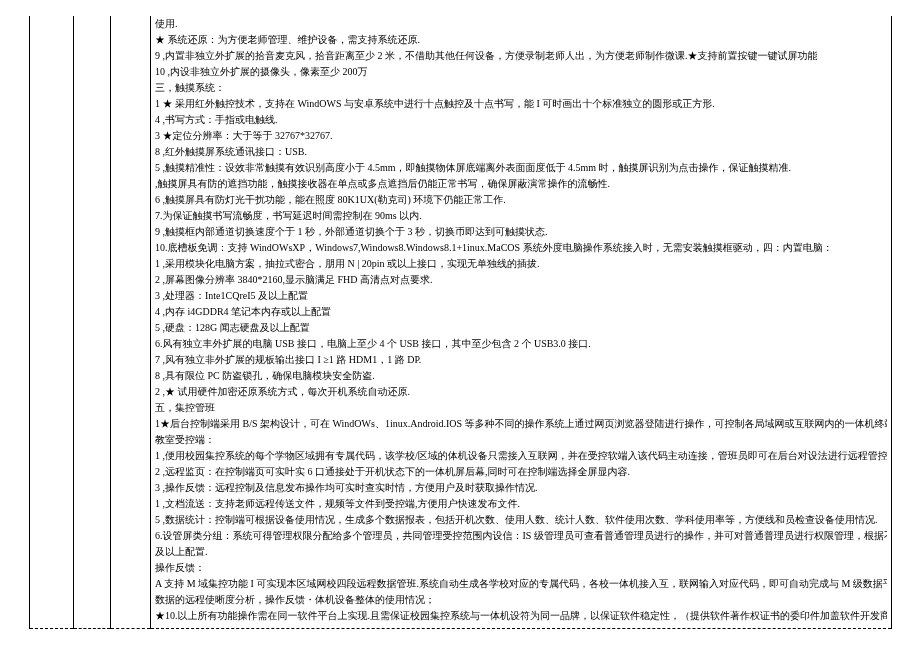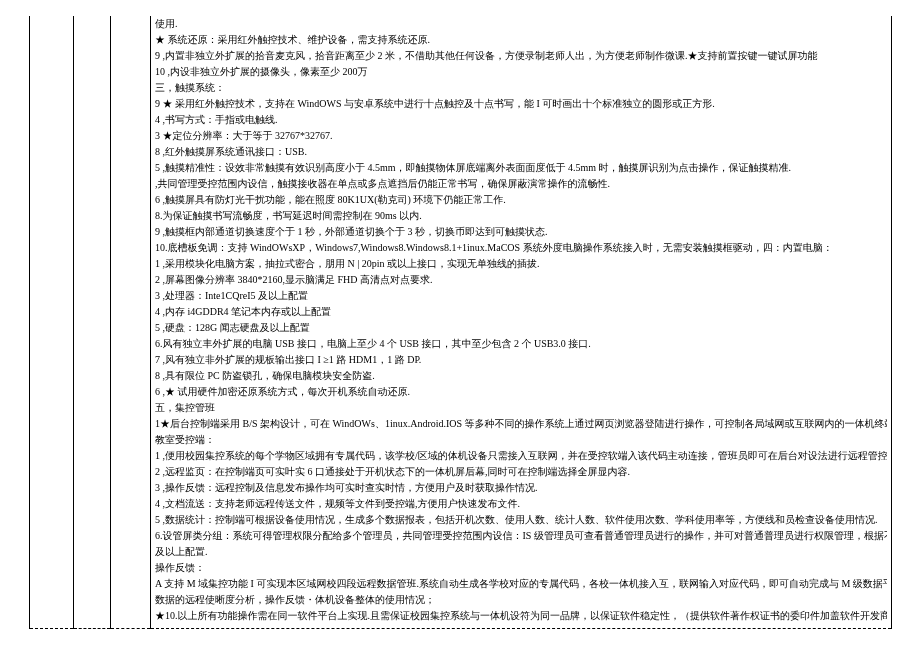--- a/index.html
+++ b/index.html
@@ -58,51 +58,51 @@
 
 <div class="outer">
   <table class="doc-table">
     <tbody>
         <tr>
       <td class="col1"></td>
       <td class="col2"></td>
       <td class="col3"></td>
       <td class="content-cell">
         <p>使用.</p>
-        <p class="indent2">★ 系统还原：采用红外触控技术、维护设备，需支持系统还原.</p>
+        <p class="indent2">★ 系统还原：为方便老师管理、维护设备，需支持系统还原.</p>
         <p>9         ,内置非独立外扩展的拾音麦克风，拾音距离至少 2 米，不借助其他任何设备，方便录制老师人出，为方便老师制作微课.★支持前置按键一键试屏功能</p>
         <p>10         ,内设非独立外扩展的摄像头，像素至少 200万</p>
         <p>三，触摸系统：</p>
-        <p>9          ★ 采用红外触控技术，支持在 WindOWS 与安卓系统中进行十点触控及十点书写，能 I 可时画出十个标准独立的圆形或正方形.</p>
+        <p>1          ★ 采用红外触控技术，支持在 WindOWS 与安卓系统中进行十点触控及十点书写，能 I 可时画出十个标准独立的圆形或正方形.</p>
         <p>4          ,书写方式：手指或电触线.</p>
         <p>3          ★定位分辨率：大于等于 32767*32767.</p>
         <p>8          ,红外触摸屏系统通讯接口：USB.</p>
         <p>5          ,触摸精准性：设效非常触摸有效识别高度小于 4.5mm，即触摸物体屏底端离外表面面度低于 4.5mm 时，触摸屏识别为点击操作，保证触摸精准.</p>
-        <p>,共同管理受控范围内设信，触摸接收器在单点或多点遮挡后仍能正常书写，确保屏蔽演常操作的流畅性.</p>
+        <p>,触摸屏具有防的遮挡功能，触摸接收器在单点或多点遮挡后仍能正常书写，确保屏蔽演常操作的流畅性.</p>
         <p>6          ,触摸屏具有防灯光干扰功能，能在照度 80K1UX(勒克司) 环境下仍能正常工作.</p>
-        <p>8.为保证触摸书写流畅度，书写延迟时间需控制在 90ms 以内.</p>
+        <p>7.为保证触摸书写流畅度，书写延迟时间需控制在 90ms 以内.</p>
         <p>9   ,触摸框内部通道切换速度个于 1 秒，外部通道切换个于 3 秒，切换币即达到可触摸状态.</p>
         <p>10.底槽板免调：支持 WindOWsXP，Windows7,Windows8.Windows8.1+1inux.MaCOS 系统外度电脑操作系统接入时，无需安装触摸框驱动，四：内置电脑：</p>
         <p>1          ,采用模块化电脑方案，抽拉式密合，朋用 N | 20pin 或以上接口，实现无单独线的插拔.</p>
         <p>2          ,屏幕图像分辨率 3840*2160,显示脑满足 FHD 高清点对点要求.</p>
         <p>3          ,处理器：Inte1CQreI5 及以上配置</p>
         <p>4          ,内存 i4GDDR4 笔记本内存或以上配置</p>
         <p></p>
         <p>5          ,硬盘：128G 闻志硬盘及以上配置</p>
         <p>6.风有独立丰外扩展的电脑 USB 接口，电脑上至少 4 个 USB 接口，其中至少包含 2 个 USB3.0 接口.</p>
         <p>7          ,风有独立非外扩展的规板输出接口 I ≥1 路 HDM1，1 路 DP.</p>
         <p>8   ,具有限位 PC 防盗锁孔，确保电脑模块安全防盗.</p>
-        <p>6   ,★ 试用硬件加密还原系统方式，每次开机系统自动还原.</p>
+        <p>2   ,★ 试用硬件加密还原系统方式，每次开机系统自动还原.</p>
         <p>五，集控管班</p>
         <p>1★后台控制端采用 B/S 架构设计，可在 WindOWs、1inux.Android.IOS 等多种不同的操作系统上通过网页浏览器登陆进行操作，可控制各局域网或互联网内的一体机终端设备.</p>
         <p>教室受控端：</p>
         <p>1          ,便用校园集控系统的每个学物区域拥有专属代码，该学校/区域的体机设备只需接入互联网，并在受控软端入该代码主动连接，管班员即可在后台对设法进行远程管控.</p>
         <p>2          ,远程监页：在控制端页可实叶实 6 口通接处于开机状态下的一体机屏后幕,同时可在控制端选择全屏显内容.</p>
         <p>3          ,操作反馈：远程控制及信息发布操作均可实时查实时情，方便用户及时获取操作情况.</p>
-        <p>4          ,文档流送：支持老师远程传送文件，规频等文件到受控端,方便用户快速发布文件.</p>
+        <p>1          ,文档流送：支持老师远程传送文件，规频等文件到受控端,方便用户快速发布文件.</p>
         <p>5          ,数据统计：控制端可根据设备使用情况，生成多个数据报表，包括开机次数、使用人数、统计人数、软件使用次数、学科使用率等，方便线和员检查设备使用情况.</p>
         <p>6.设管屏类分组：系统可得管理权限分配给多个管理员，共同管理受控范围内设信：IS 级管理员可查看普通管理员进行的操作，并可对普通普理员进行权限管理，根据不得管理员明责开</p>
         <p>及以上配置.</p>
         <p>操作反馈：</p>
         <p>A  支持 M 域集控功能 I 可实现本区域网校四段远程数据管班.系统自动生成各学校对应的专属代码，各校一体机接入互，联网输入对应代码，即可自动完成与 M 级数据平台的对接，实现</p>
         <p>数据的远程使晰度分析，操作反馈・体机设备整体的使用情况；</p>
         <p>★10.以上所有功能操作需在同一软件平台上实现.且需保证校园集控系统与一体机设符为同一品牌，以保证软件稳定性，（提供软件著作权证书的委印件加盖软件开发商公章）.</p>
       </td>
     </tr>
     <tr class="bottom-border-row">

